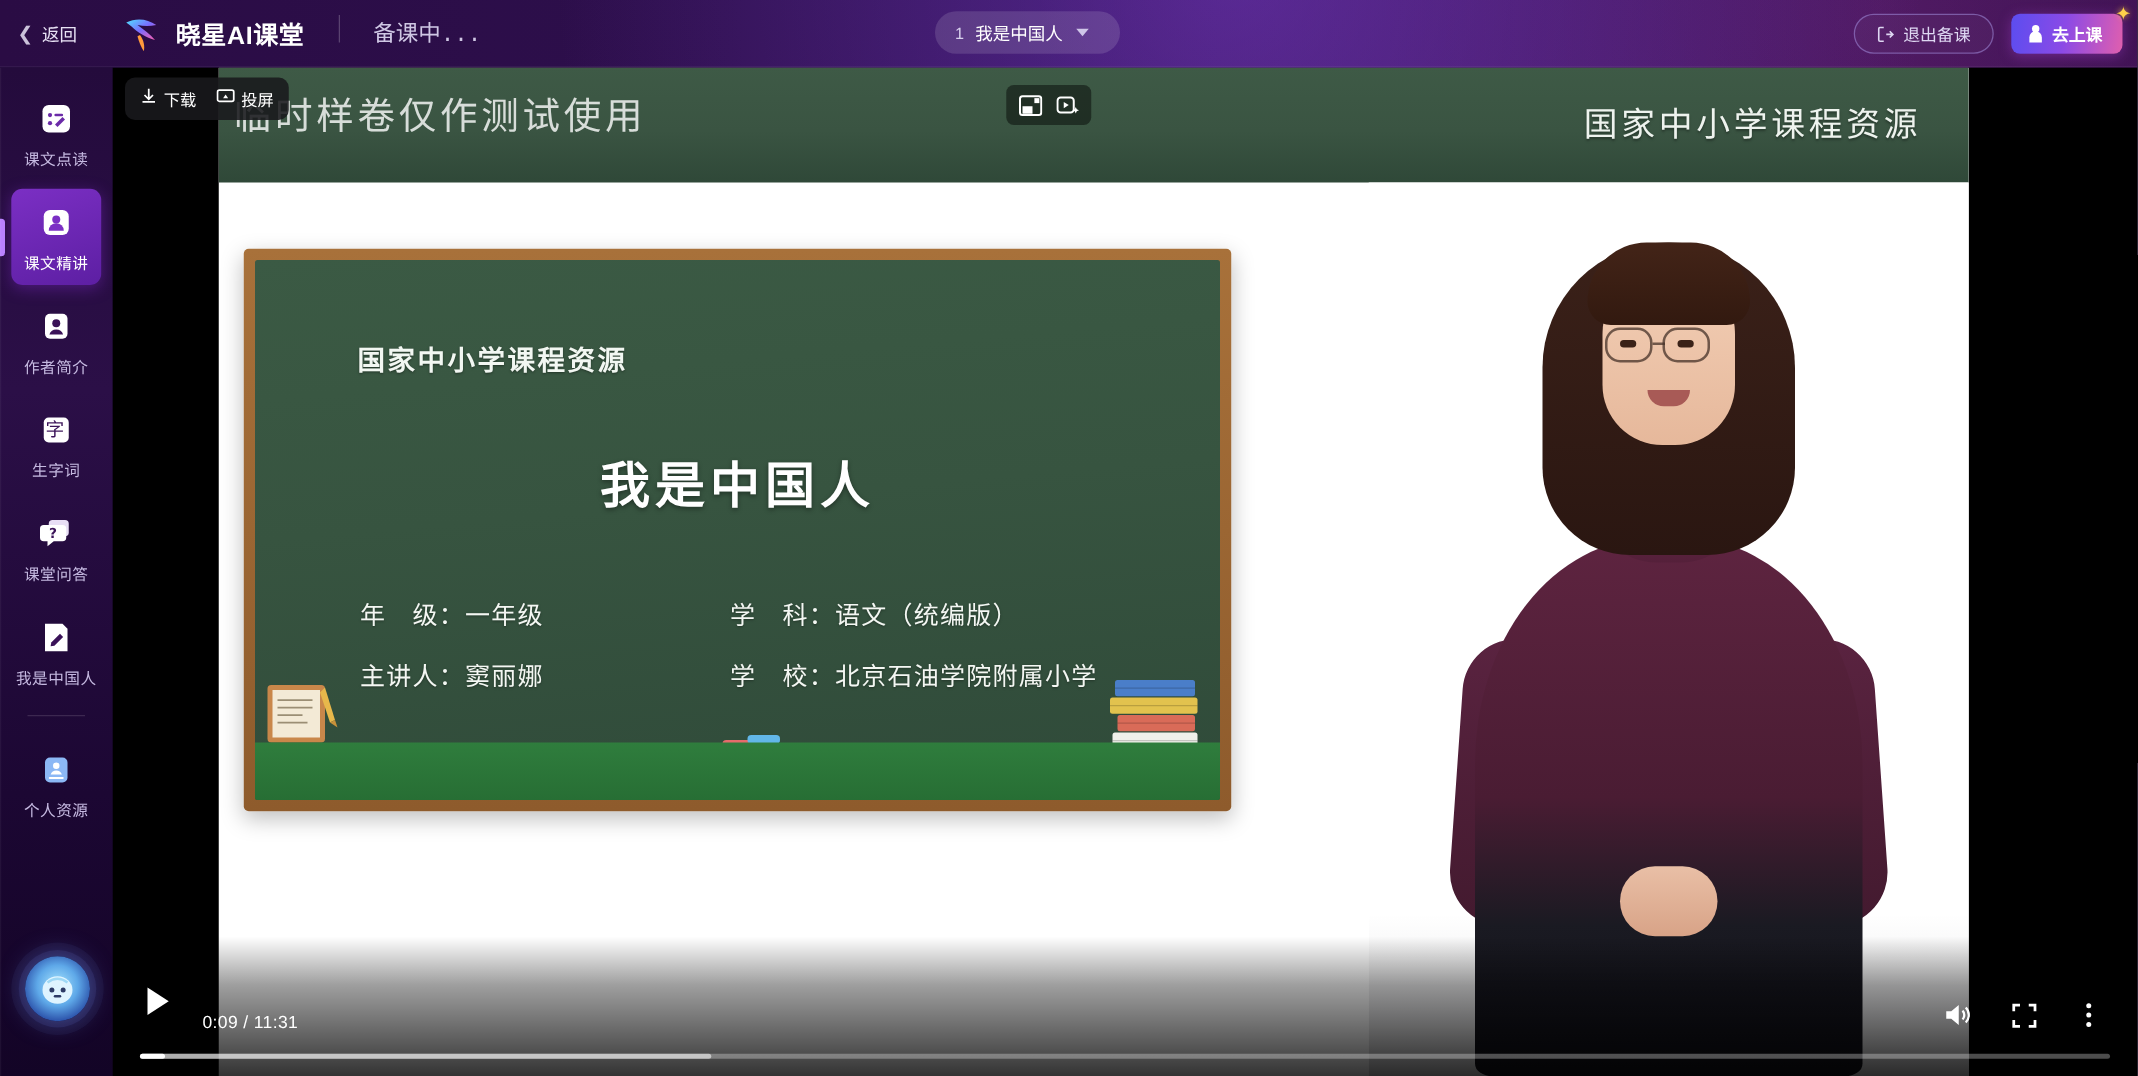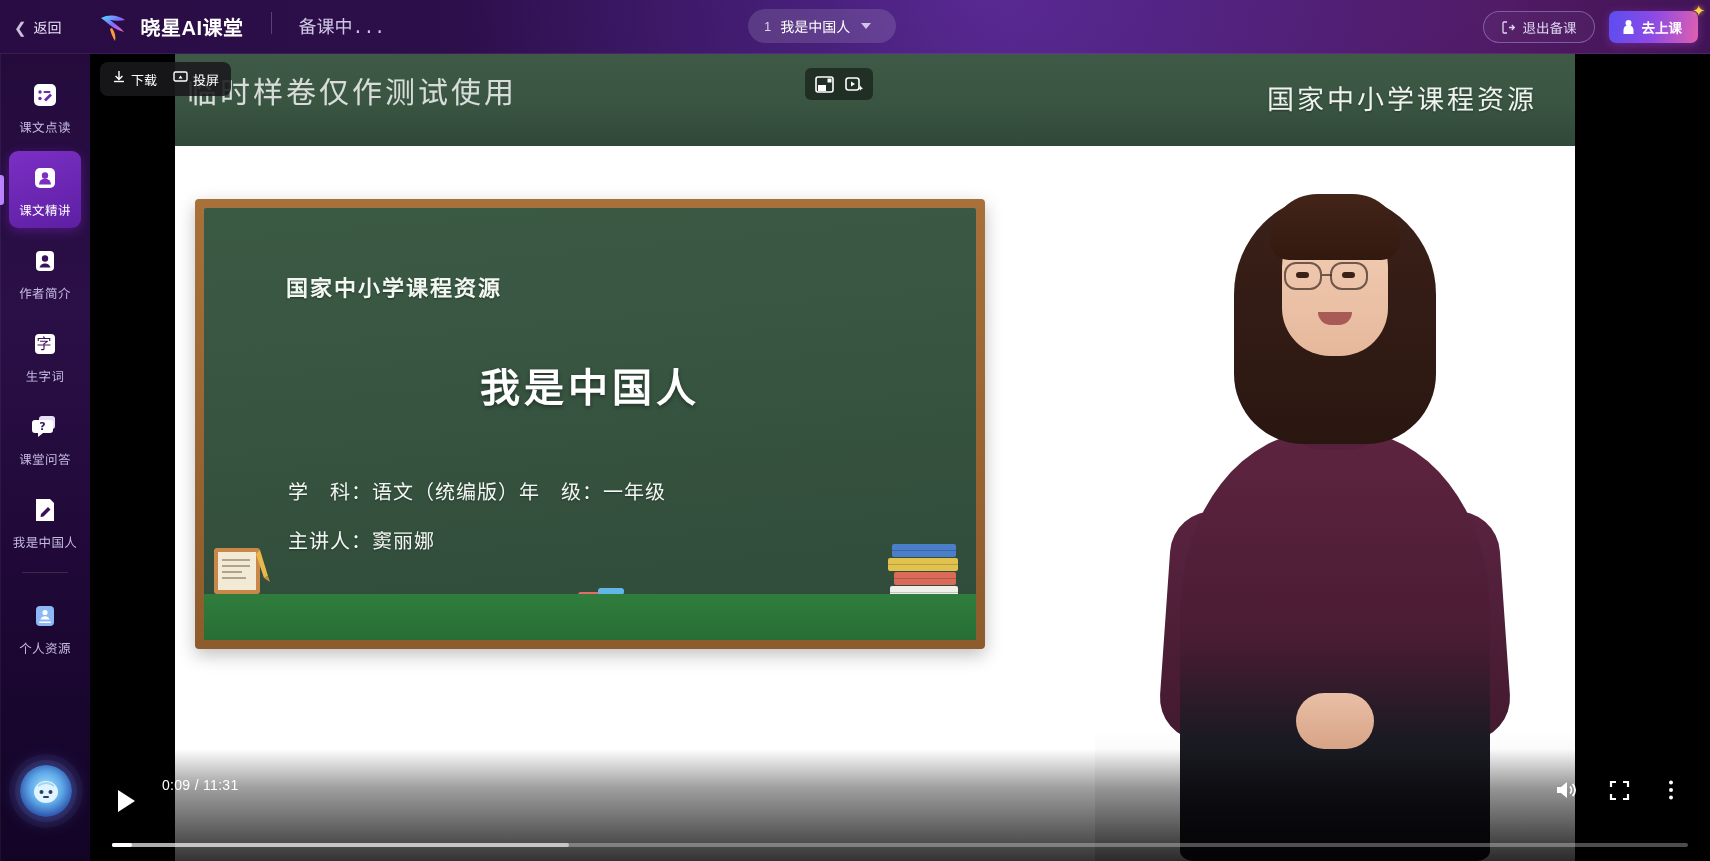--- a/index.html
+++ b/index.html
@@ -333,21 +333,21 @@
   
   .controls {
     position: absolute; left: 0; bottom: 0;
     width: 1620px; height: 112px;
     background: linear-gradient(180deg, rgba(0,0,0,0) 0%, rgba(0,0,0,.38) 35%, rgba(0,0,0,.80) 100%);
     z-index: 20;
   }
   .ctl-row {
     position: absolute; left: 0; right: 0; top: 28px;
     height: 48px;
-    display: flex; align-items: flex-start;
+    display: flex; align-items: flex-end;
   }
   .btn-play {
     width: 48px; height: 48px; margin-left: 12px;
     display: flex; align-items: center; justify-content: center;
     cursor: pointer; border-radius: 50%;
   }
   .time {
     margin-left: 12px; color: #fff; font-size: 14px;
     font-family: "Liberation Sans", sans-serif; letter-spacing: .3px;
     white-space: nowrap;
@@ -540,33 +540,37 @@
 
       <div class="board-wrap">
         <div class="board-frame">
           <div class="board">
 
             <div class="bd-brand">国家中小学课程资源</div>
             <div class="bd-title">我是中国人</div>
 
             <div class="bd-meta">
               <div class="meta-row">
+                <span class="meta-col c1">
+                  <span class="meta-k">年　级：</span>
+                  <span class="meta-v">一年级</span>
+                </span>
                 <span class="meta-col">
                   <span class="meta-k">学　科：</span>
                   <span class="meta-v">语文（统编版）</span>
-                </span>
-                <span class="meta-col c1">
-                  <span class="meta-k">年　级：</span>
-                  <span class="meta-v">一年级</span>
                 </span>
               </div>
               <div class="meta-row">
                 <span class="meta-col c1">
                   <span class="meta-k">主讲人：</span>
                   <span class="meta-v">窦丽娜</span>
+                </span>
+                <span class="meta-col">
+                  <span class="meta-k">学　校：</span>
+                  <span class="meta-v">北京石油学院附属小学</span>
                 </span>
               </div>
             </div>
 
             <svg class="bd-clip" viewBox="0 0 74 62">
               <rect x="4" y="6" width="46" height="46" rx="3" fill="#c9874a"></rect>
               <rect x="8" y="10" width="38" height="38" fill="#f3ead6"></rect>
               <g stroke="#9b8e74" stroke-width="1.4">
                 <path d="M12 18 h28 M12 24 h28 M12 30 h20 M12 36 h24"></path>
               </g>

